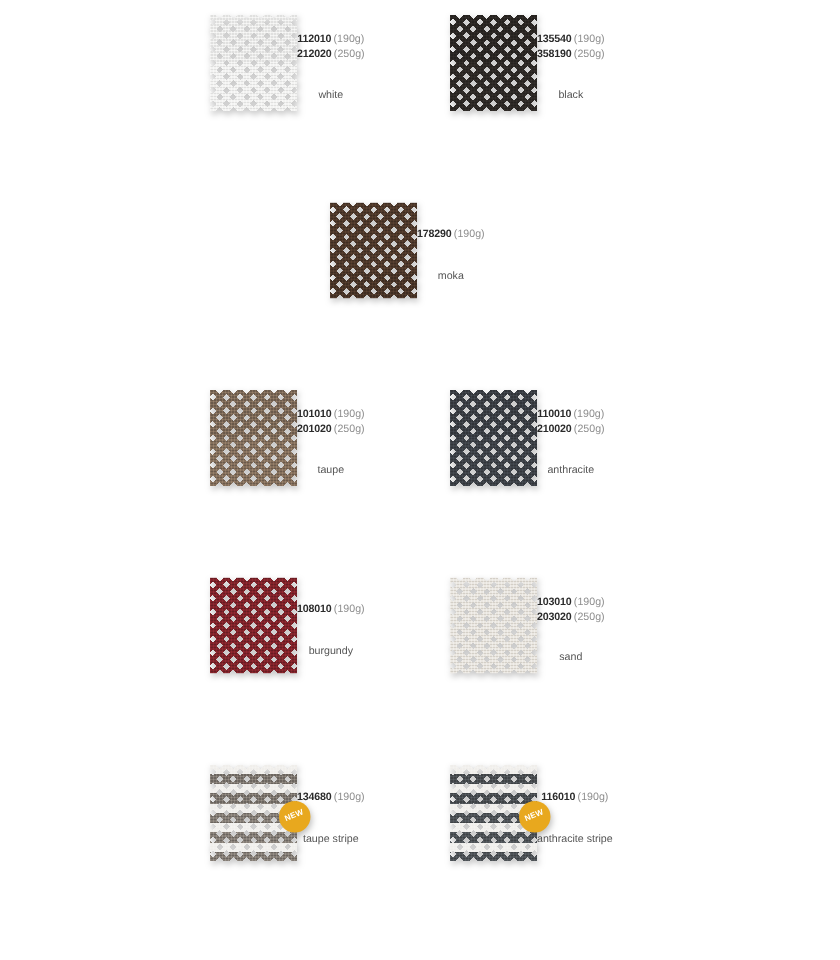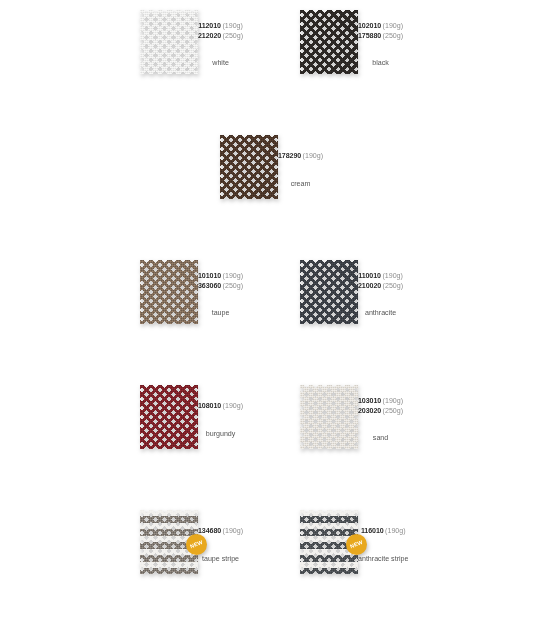--- a/index.html
+++ b/index.html
@@ -146,45 +146,45 @@
           <div class="code-line"><span class="code">112010</span><span class="weight">(190g)</span></div>
           <div class="code-line"><span class="code">212020</span><span class="weight">(250g)</span></div>
           <div class="color-name">white</div>
         </div>
       </div>
       <div class="swatch-cell">
         <div class="swatch-figure">
           <div class="swatch-chip" style="background: rgb(43, 39, 36);"></div>
         </div>
         <div class="swatch-caption">
-          <div class="code-line"><span class="code">102010</span><span class="weight">(190g)</span></div>
-          <div class="code-line"><span class="code">175880</span><span class="weight">(250g)</span></div>
+          <div class="code-line"><span class="code">135540</span><span class="weight">(190g)</span></div>
+          <div class="code-line"><span class="code">358190</span><span class="weight">(250g)</span></div>
           <div class="color-name">black</div>
         </div>
       </div>
     </div>
     <div class="swatch-row">
       <div class="swatch-cell">
         <div class="swatch-figure">
           <div class="swatch-chip" style="background: rgb(74, 53, 40);"></div>
         </div>
         <div class="swatch-caption">
           <div class="code-line"><span class="code">178290</span><span class="weight">(190g)</span></div>
-          <div class="color-name">cream</div>
+          <div class="color-name">moka</div>
         </div>
       </div>
     </div>
     <div class="swatch-row">
       <div class="swatch-cell">
         <div class="swatch-figure">
           <div class="swatch-chip" style="background: rgb(126, 106, 88);"></div>
         </div>
         <div class="swatch-caption">
           <div class="code-line"><span class="code">101010</span><span class="weight">(190g)</span></div>
-          <div class="code-line"><span class="code">363060</span><span class="weight">(250g)</span></div>
+          <div class="code-line"><span class="code">201020</span><span class="weight">(250g)</span></div>
           <div class="color-name">taupe</div>
         </div>
       </div>
       <div class="swatch-cell">
         <div class="swatch-figure">
           <div class="swatch-chip" style="background: rgb(58, 62, 68);"></div>
         </div>
         <div class="swatch-caption">
           <div class="code-line"><span class="code">110010</span><span class="weight">(190g)</span></div>
           <div class="code-line"><span class="code">210020</span><span class="weight">(250g)</span></div>

